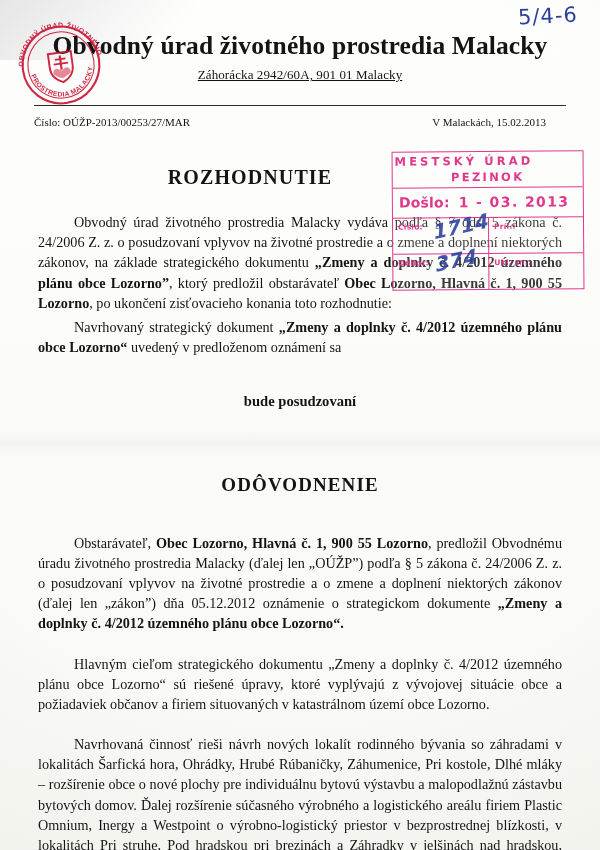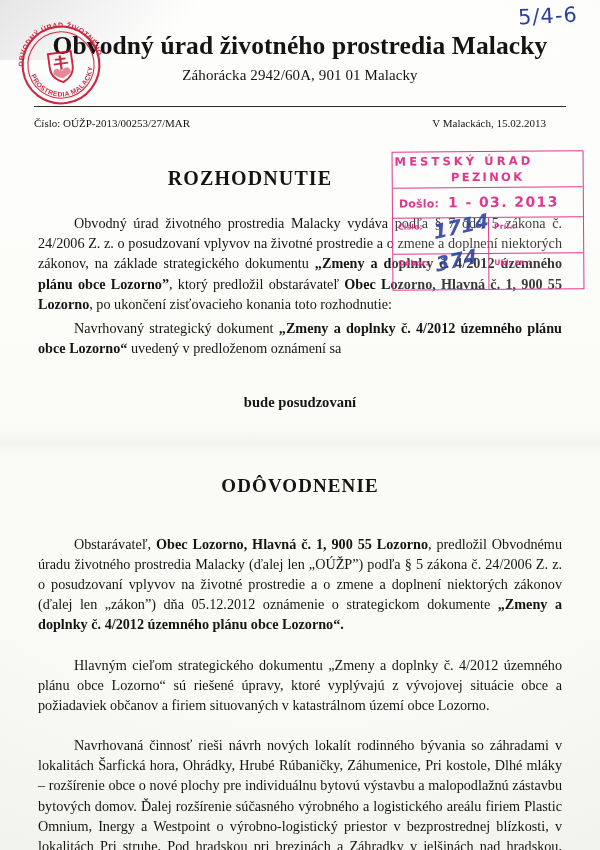--- a/index.html
+++ b/index.html
@@ -92,23 +92,24 @@
     text-align: center;
   }
   #org-title {
     font-size: 25.5px;
     font-weight: bold;
     letter-spacing: 0.1px;
     line-height: 1.1;
     margin: 0;
   }
   #org-address {
-    font-size: 15px;
+    font-size: 13px;
     margin: 7px 0 0 0;
     letter-spacing: 0.1px;
+    text-decoration: underline;
   }
   #header-rule {
     margin: 22px 34px 0 34px;
     height: 0;
     border-top: 1.3px solid #2b2b2b;
   }
 
   
   .ref-row {
     position: relative;
@@ -166,21 +167,21 @@
     border-top: 1.6px solid #e0388c;
   }
   #reception-stamp .rs-arrived {
     position: relative;
     display: flex;
     align-items: baseline;
     gap: 9px;
     padding: 6px 6px 7px 6px;
   }
   #reception-stamp .rs-label {
-    font-size: 11px;
+    font-size: 14px;
     font-weight: bold;
     letter-spacing: 0.2px;
   }
   #reception-stamp .rs-date {
     font-size: 14px;
     font-weight: bold;
     letter-spacing: 1.4px;
   }
   #reception-stamp .rs-grid {
     display: grid;

